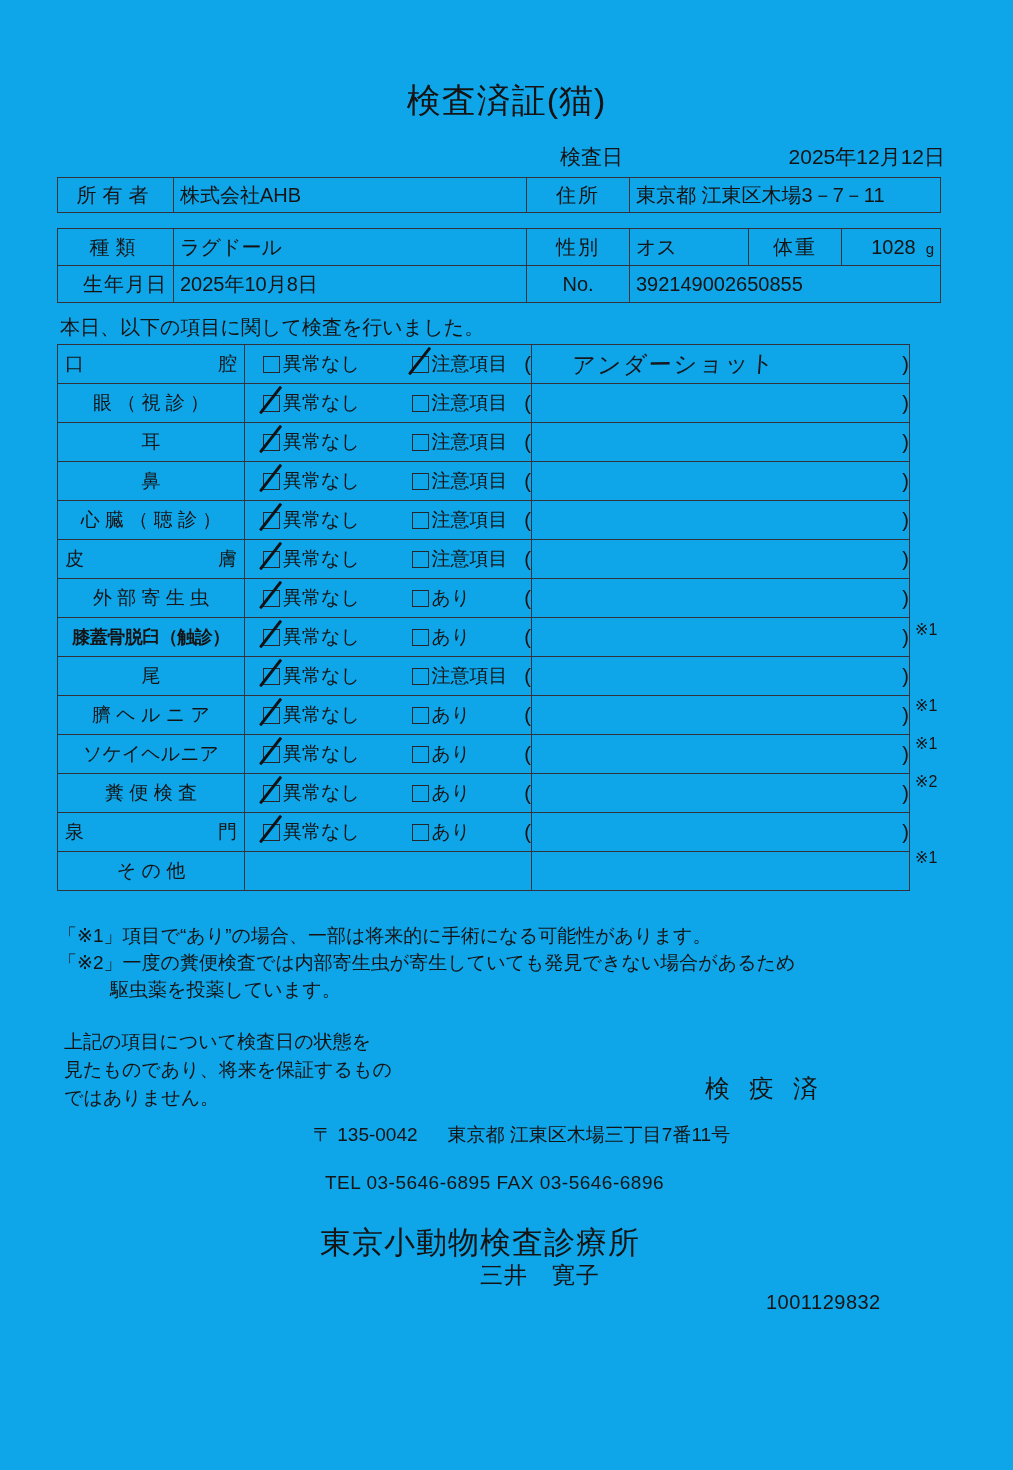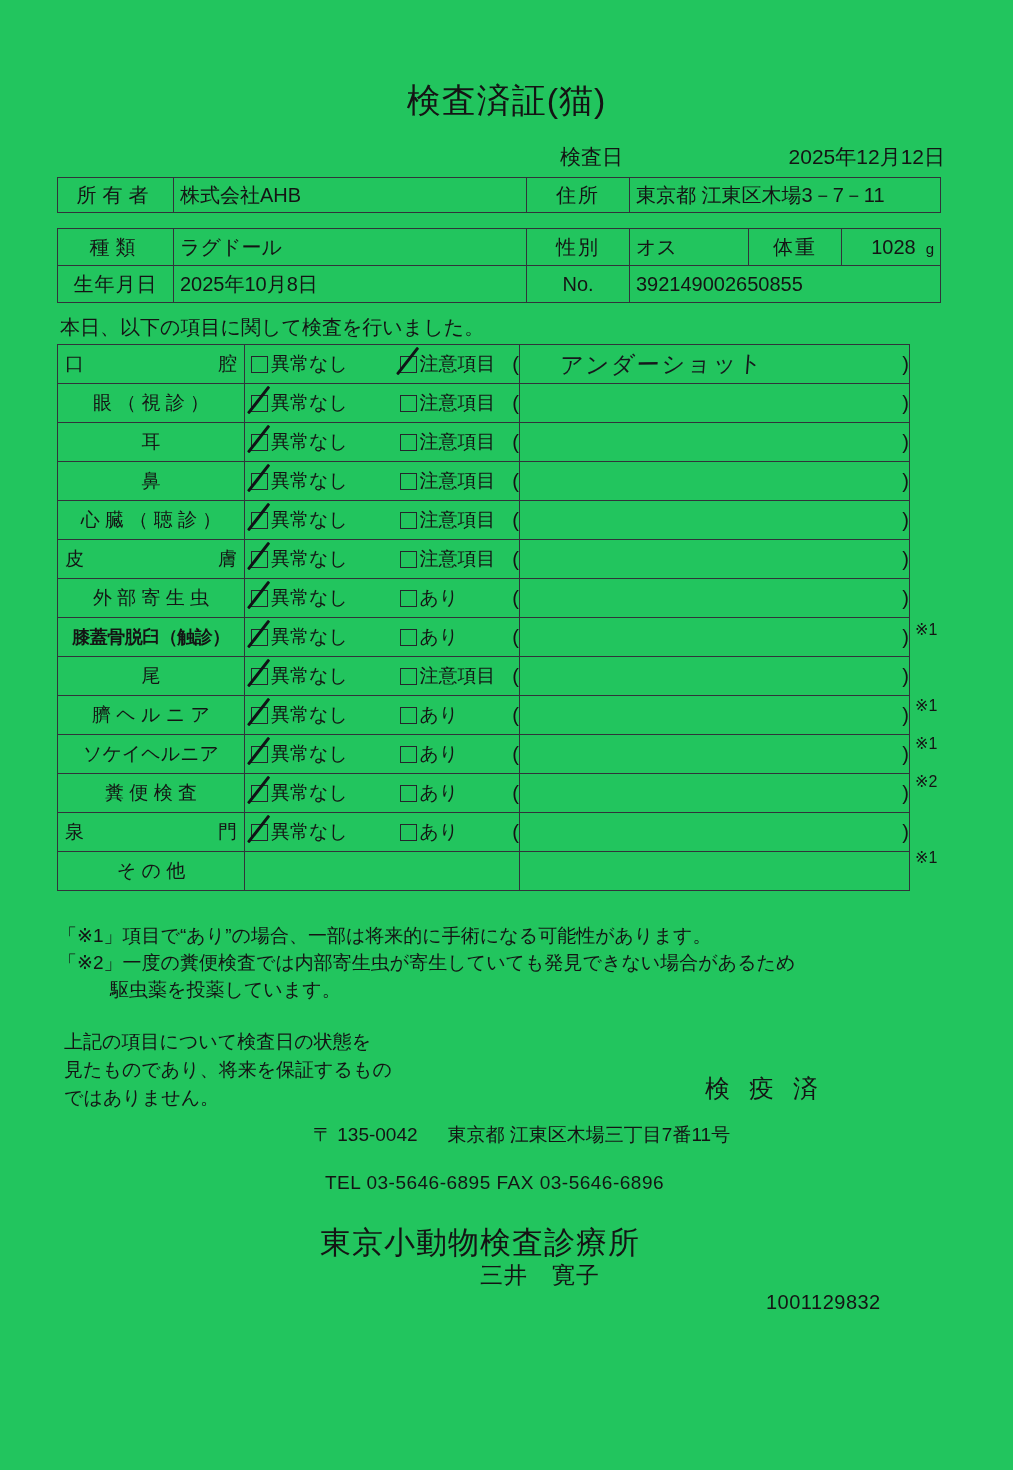--- a/index.html
+++ b/index.html
@@ -11,21 +11,21 @@
     width: 1013px;
     height: 1470px;
     position: relative;
     font-family: "Liberation Sans", "DejaVu Sans", sans-serif;
     color: #1a1a1a;
     overflow: hidden;
   }
   .page {
     position: absolute;
     inset: 0;
-    background: #22c55e;
+    background: #0ea5e9;
   }
 
   
   .doc-title {
     position: absolute;
     top: 78px;
     left: 0;
     width: 1013px;
     text-align: center;
     font-size: 34px;
@@ -77,21 +77,21 @@
   .info-table td {
     border: 1.5px solid #30343a;
     height: 36px;
     font-size: 20px;
     padding: 0 6px;
     color: #141414;
     vertical-align: middle;
   }
   .weight-cell { text-align: right; padding-right: 8px; }
   .weight-cell .g { font-size: 15px; margin-left: 10px; }
-  .bd-label { font-size: 21px; text-align: center; letter-spacing: 1px; }
+  .bd-label { font-size: 21px; text-align: right; letter-spacing: 1px; }
   .no-label { font-size: 19px; text-align: center; }
 
   
   .intro-line {
     position: absolute;
     left: 60px;
     top: 314px;
     font-size: 20px;
     color: #141414;
   }
@@ -120,21 +120,21 @@
   }
   .lab-spread {
     display: flex;
     justify-content: space-between;
     width: 100%;
   }
   .lab-center { display: block; text-align: center; }
   .lab-tight  { display: block; text-align: center; font-size: 18px; letter-spacing: -0.5px; font-weight: bold;}
 
   td.c-opts {
-    padding-left: 6px;
+    padding-left: 18px;
   }
   .opts-wrap {
     display: flex;
     align-items: center;
   }
   .opt {
     display: inline-flex;
     align-items: center;
     white-space: nowrap;
   }

